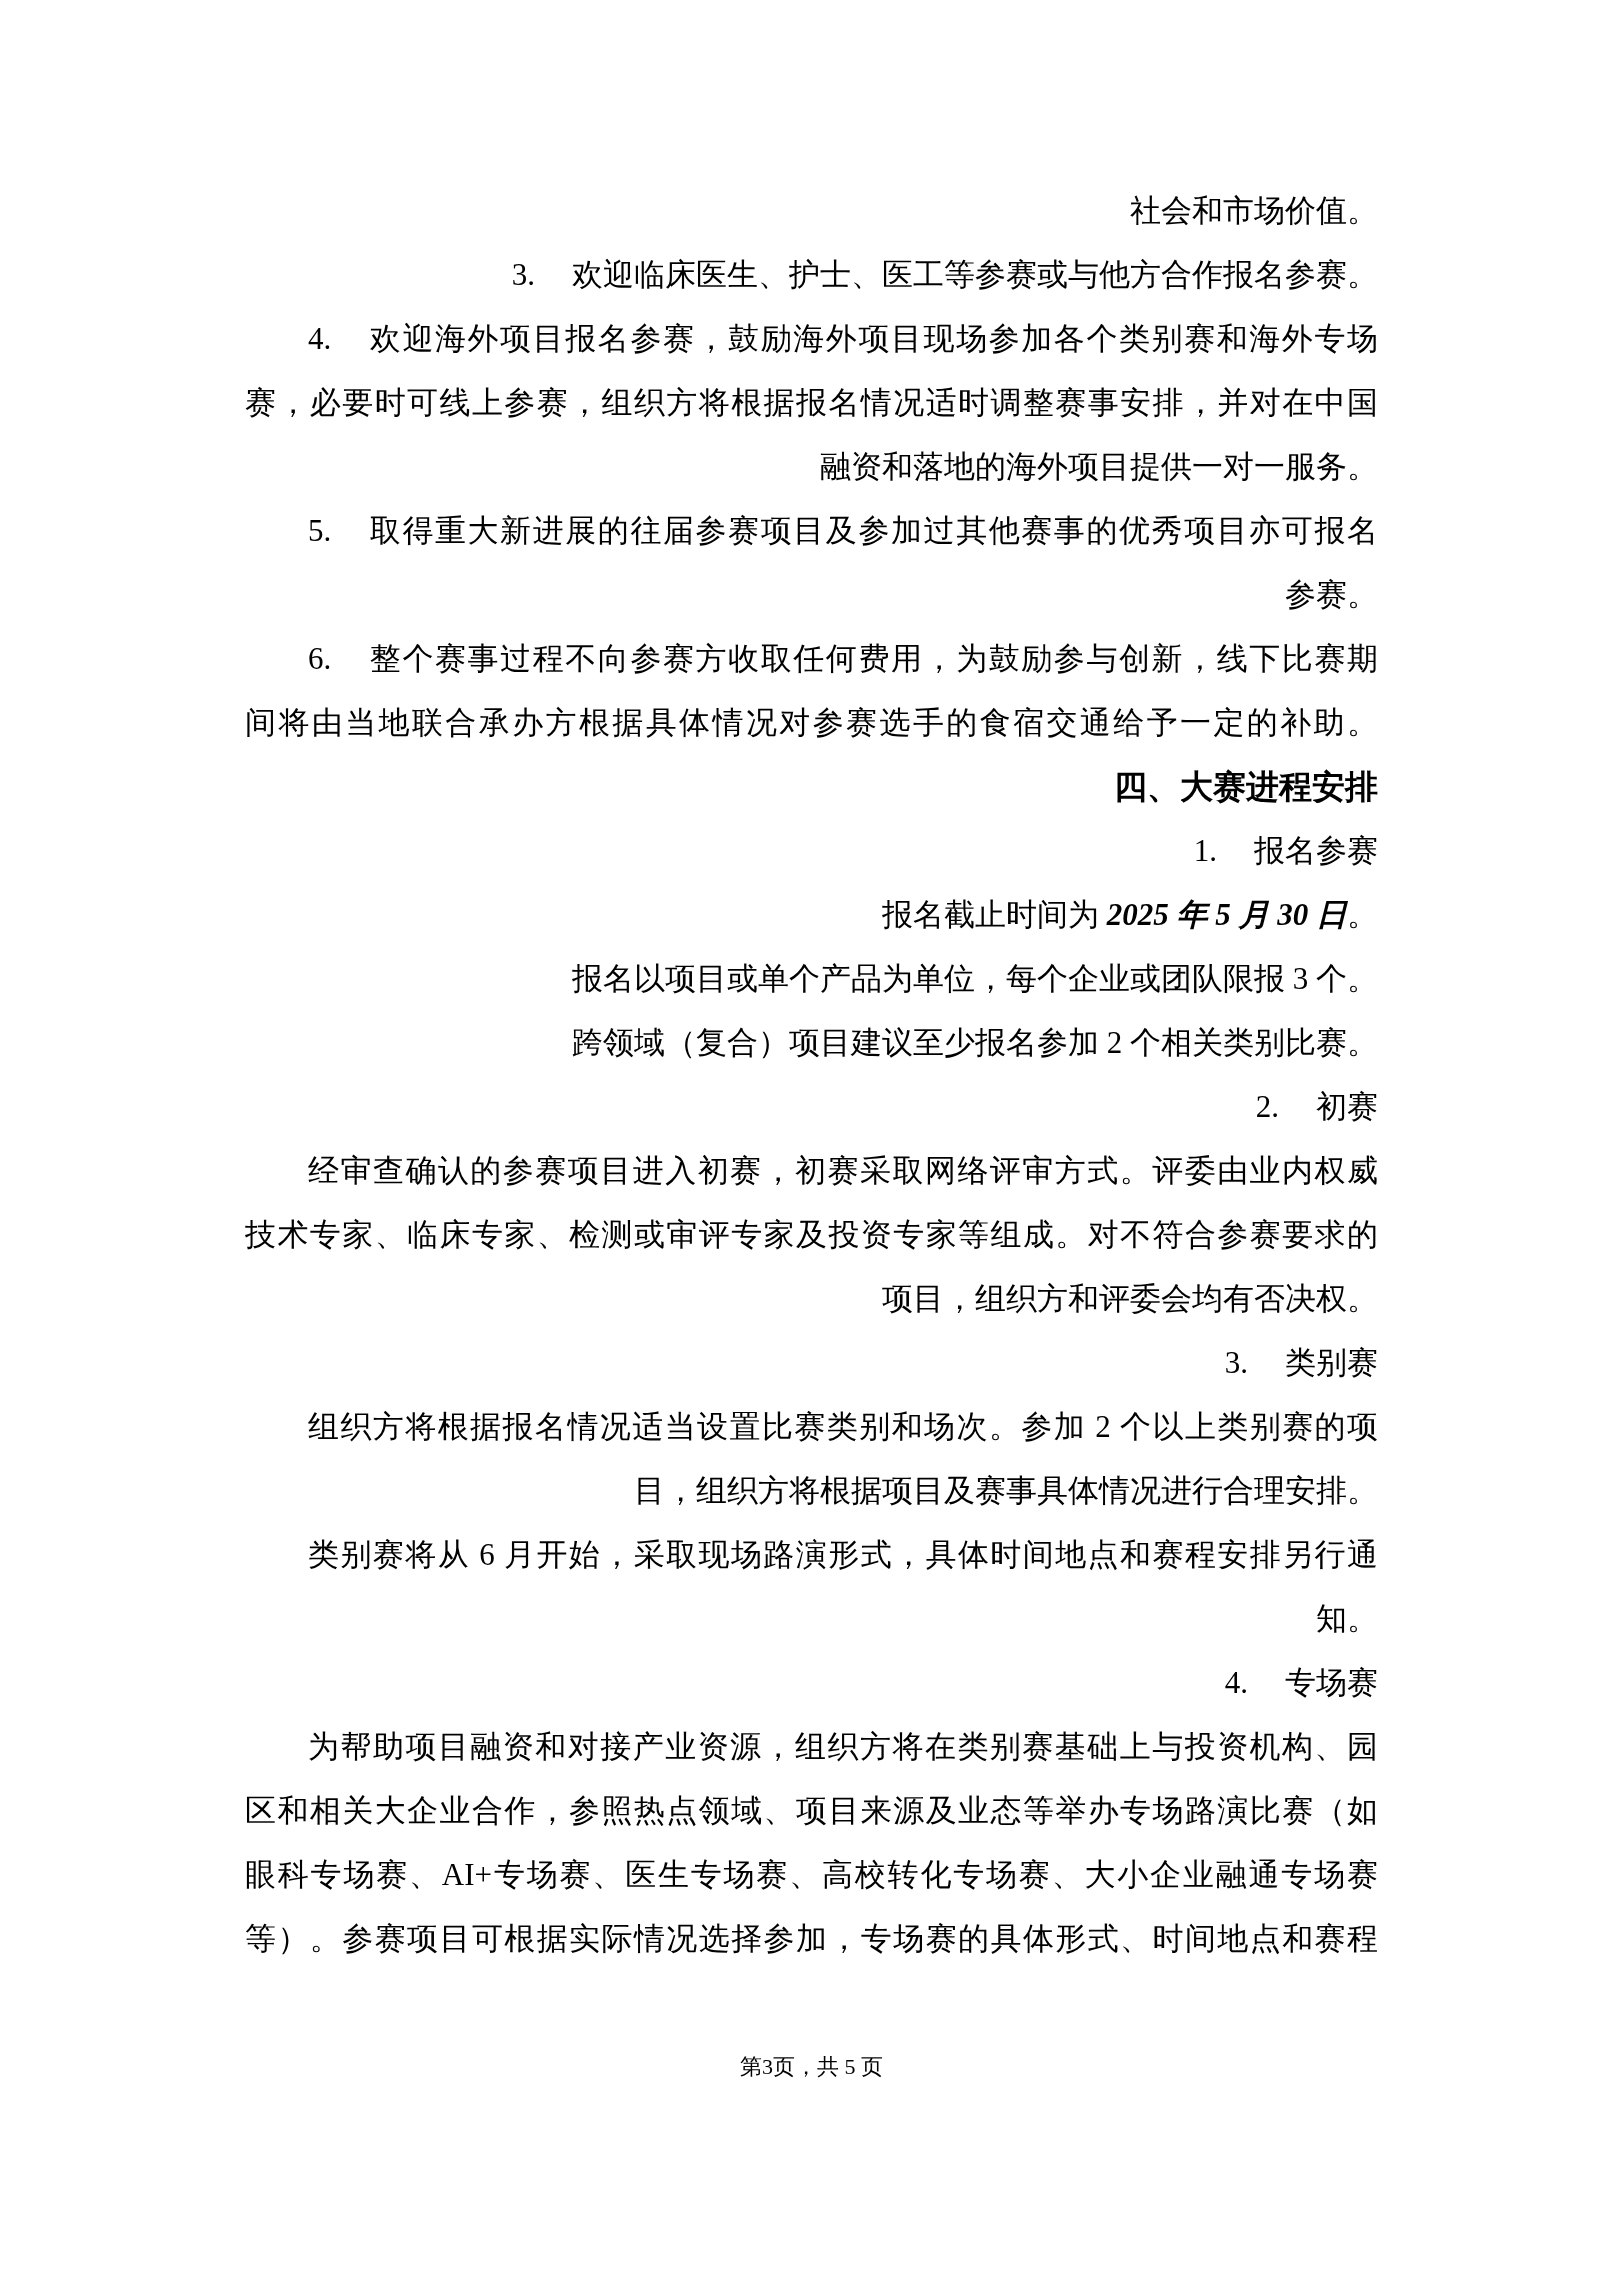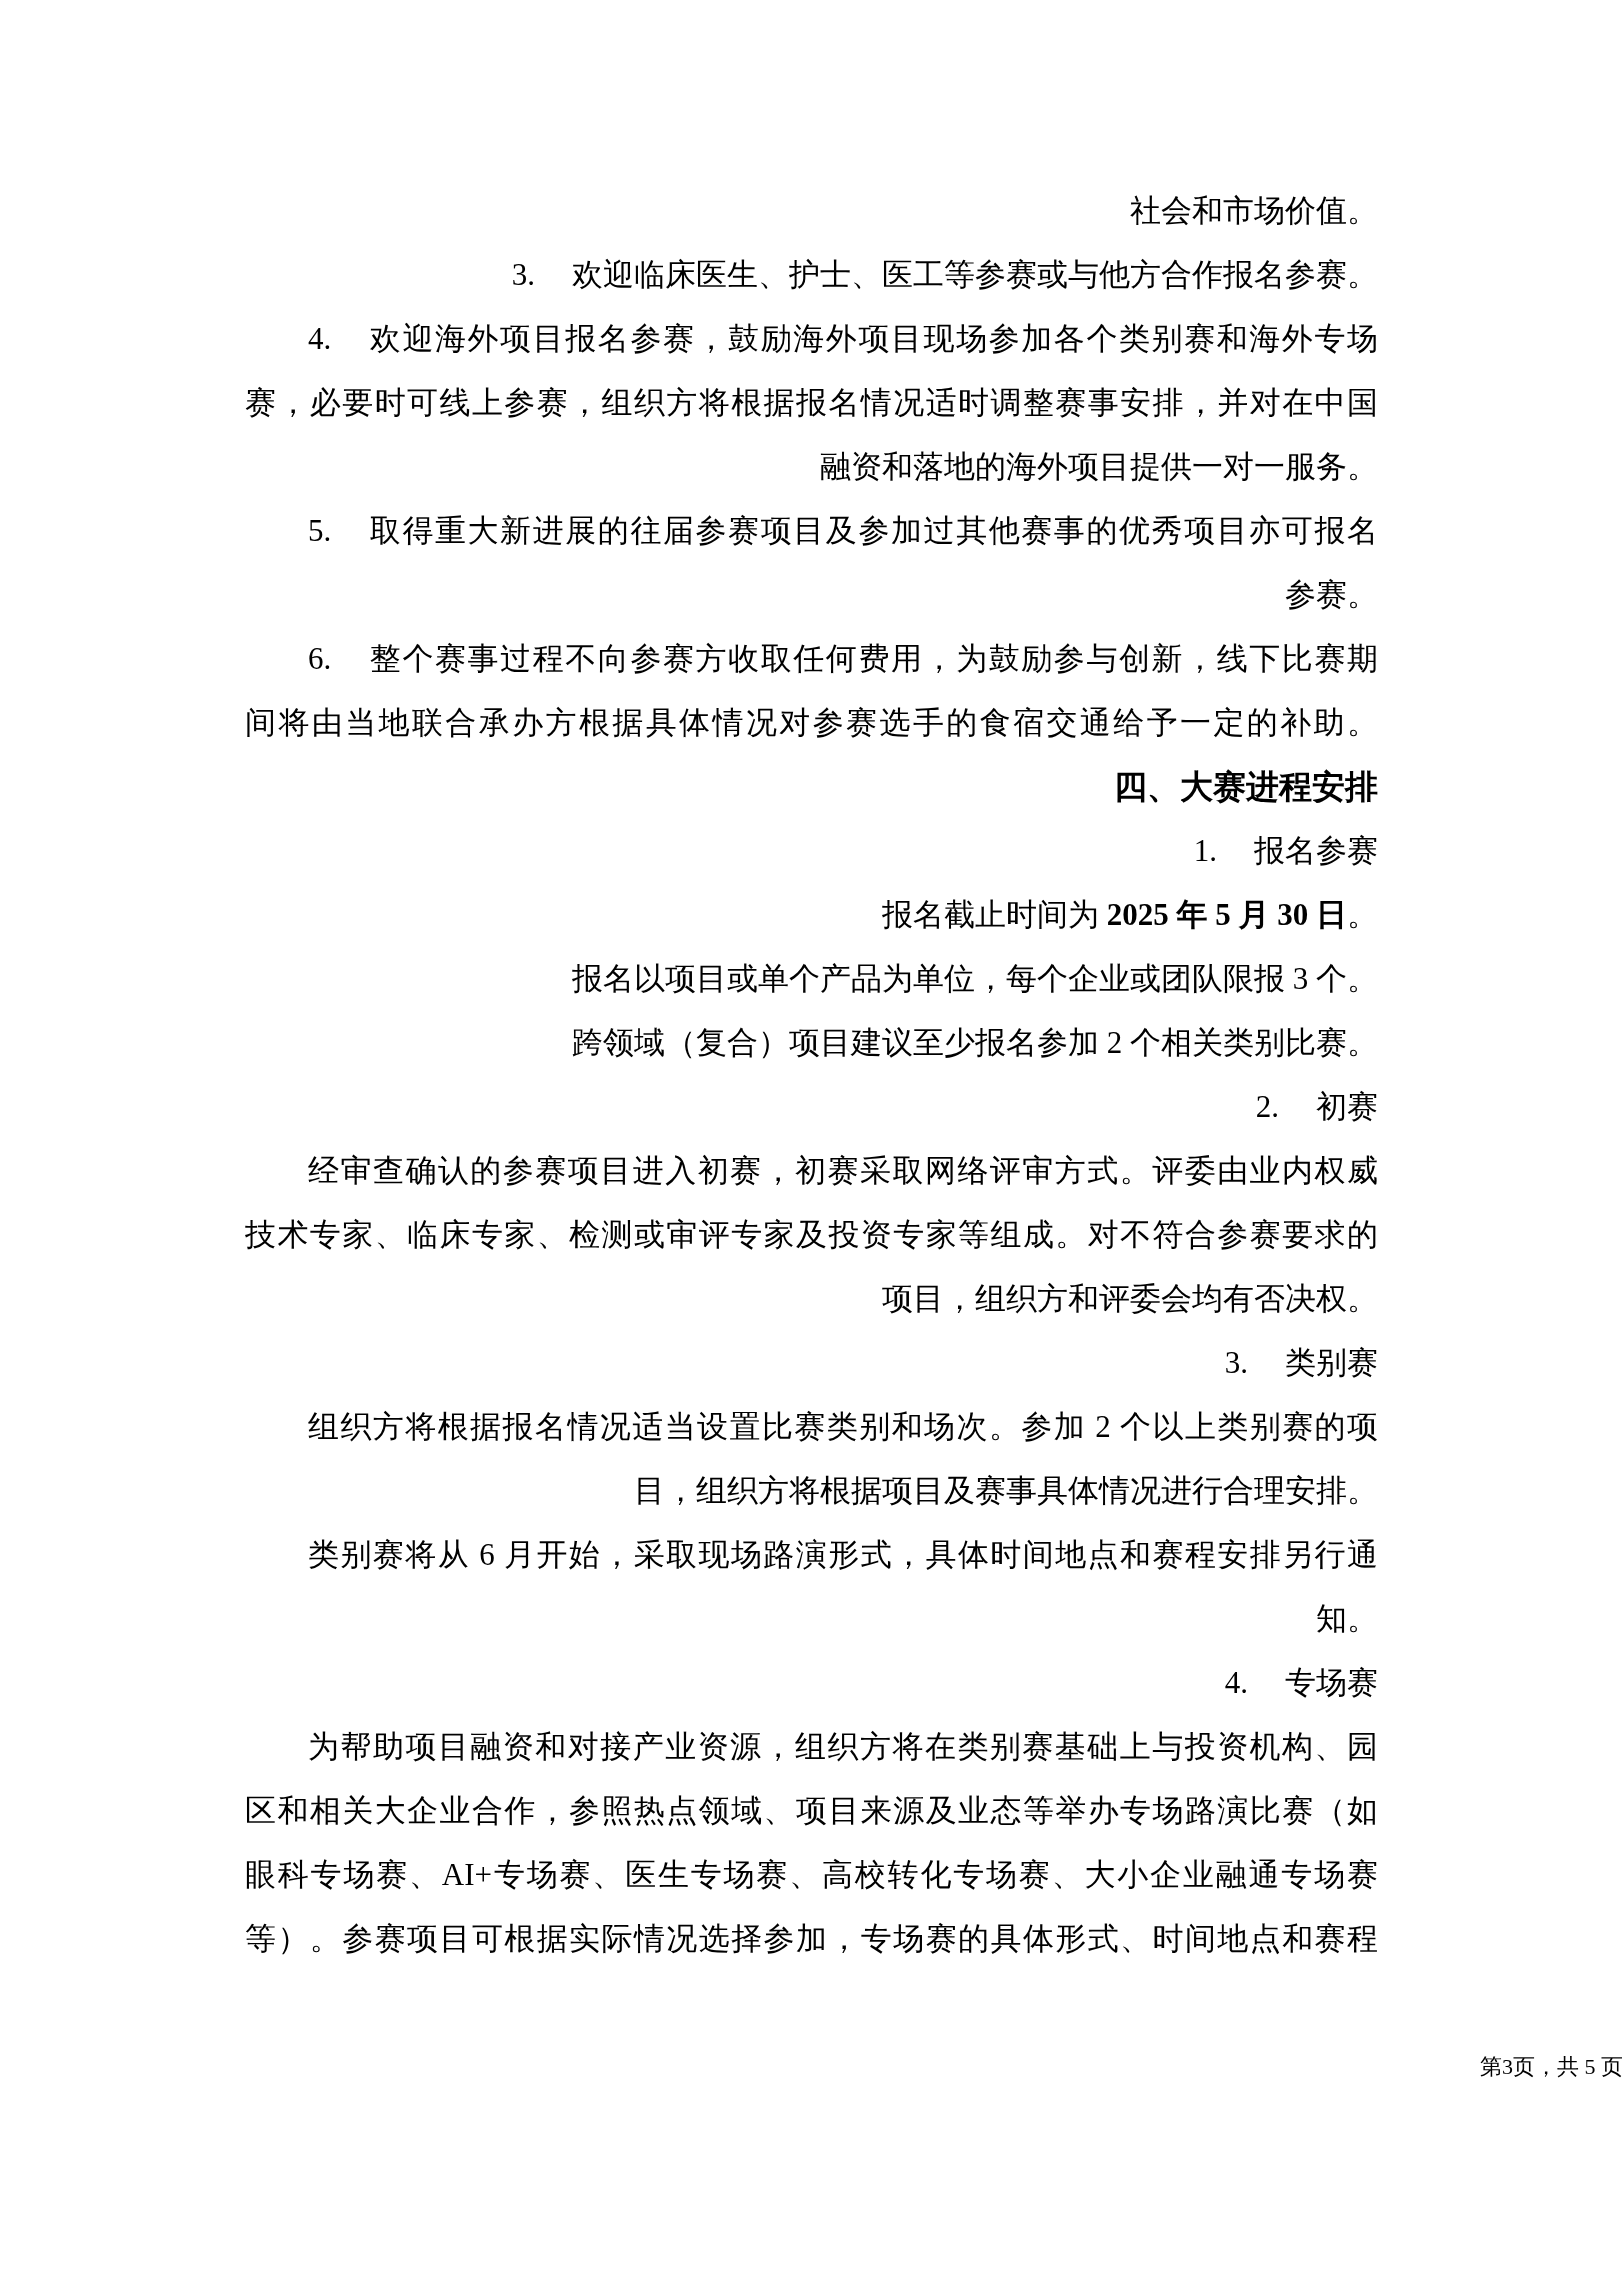--- a/index.html
+++ b/index.html
@@ -38,30 +38,31 @@
     text-align: justify;
     text-align-last: justify;
   }
   .line.heading {
     font-family: Liberation Sans, sans-serif;
     font-weight: bold;
     font-size: 33px;
   }
   .run.b {
     font-weight: bold;
+    font-style: italic;
   }
   .run.num {
     margin-right: 37px;
   }
   .footer {
     position: absolute;
     left: 0;
     top: 2051px;
     width: 100%;
-    text-align: right;
+    text-align: center;
     font-size: 22px;
     line-height: 31px;
     font-family: "Liberation Serif", "DejaVu Serif", serif;
   }
 </style>
 </head>
 <body>
 
 <div class="page">
   <main class="content" id="doc-body">

